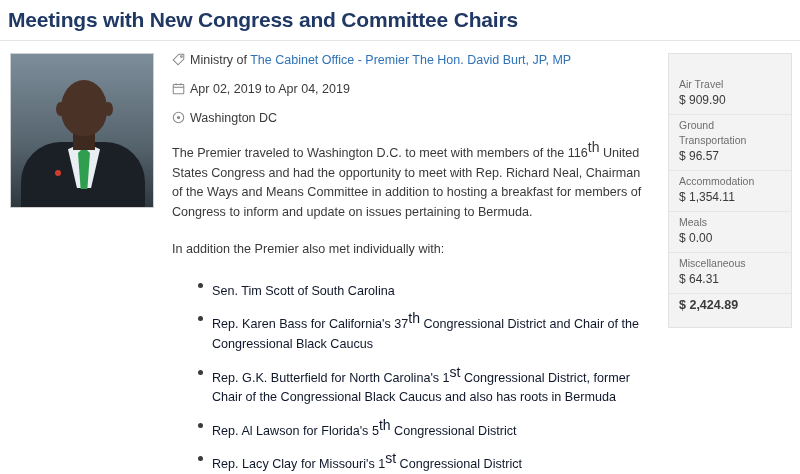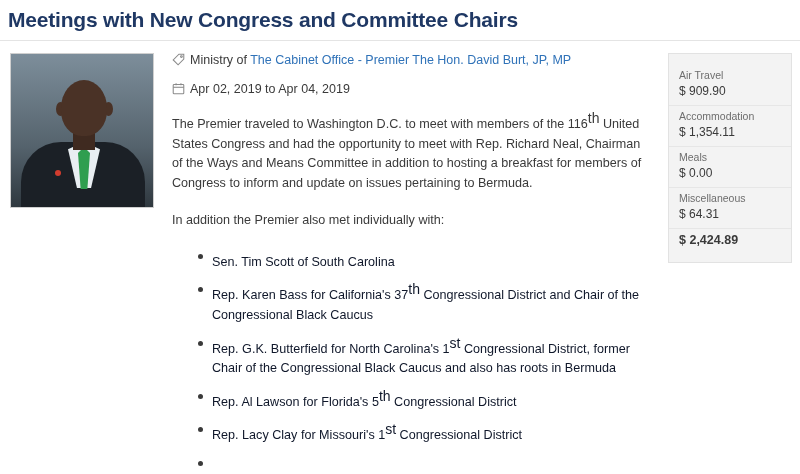--- a/index.html
+++ b/index.html
@@ -156,21 +156,21 @@
     border-radius: 50%;
     background: #3a3a3a;
   }
 
   .costs {
     width: 124px;
     flex: 0 0 124px;
     margin: 4px 8px 0 10px;
     background: #f3f3f3;
     border: 1px solid #e2e2e2;
-    padding: 11px 0 8px 0;
+    padding: 20px 0 8px 0;
   }
   .cost-item {
     padding: 3px 10px 5px 10px;
     border-bottom: 1px solid #e6e6e6;
   }
   .cost-item:last-child { border-bottom: none; }
   .cost-label {
     font-size: 10.5px;
     color: #6d6d6d;
     line-height: 15px;
@@ -225,20 +225,29 @@
         <span class="meta-icon">
           <svg width="13" height="13" viewBox="0 0 16 16" fill="none" stroke="#8a8a8a" stroke-width="1.3">
             <rect x="1.5" y="3" width="13" height="11.5" rx="1"></rect>
             <path d="M1.5 6.5H14.5"></path>
             <path d="M5 1.5V4M11 1.5V4"></path>
           </svg>
         </span>
         <span class="meta-text">Apr 02, 2019 to Apr 04, 2019</span>
       </div>
 
+      <div class="meta-row">
+        <span class="meta-icon">
+          <svg width="13" height="13" viewBox="0 0 16 16" fill="none" stroke="#8a8a8a" stroke-width="1.3">
+            <circle cx="8" cy="8" r="6.4"></circle>
+            <circle cx="8" cy="8" r="2" fill="#8a8a8a" stroke="none"></circle>
+          </svg>
+        </span>
+        <span class="meta-text">Washington DC</span>
+      </div>
 
       <p class="para"><span>The Premier traveled to Washington D.C. to meet with members of the 116</span><sup>th</sup><span> United States Congress and had the opportunity to meet with Rep. Richard Neal, Chairman of the Ways and Means Committee in addition to hosting a breakfast for members of Congress to inform and update on issues pertaining to Bermuda.</span></p>
 
       <p class="para second">In addition the Premier also met individually with:</p>
 
       <ul class="meetings">
         <li><span>Sen. Tim Scott of South Carolina</span><sup></sup><span></span></li>
         <li><span>Rep. Karen Bass for California's 37</span><sup>th</sup><span> Congressional District and Chair of the Congressional Black Caucus</span></li>
         <li><span>Rep. G.K. Butterfield for North Carolina's 1</span><sup>st</sup><span> Congressional District, former Chair of the Congressional Black Caucus and also has roots in Bermuda</span></li>
         <li><span>Rep. Al Lawson for Florida's 5</span><sup>th</sup><span> Congressional District</span></li>
@@ -248,20 +257,24 @@
       </ul>
 
     </div>
 
     <div class="costs">
       <div class="cost-item">
         <div class="cost-label">Air Travel</div>
         <div class="cost-value">$ 909.90</div>
       </div>
       <div class="cost-item">
+        <div class="cost-label">Ground Transportation</div>
+        <div class="cost-value">$ 96.57</div>
+      </div>
+      <div class="cost-item">
         <div class="cost-label">Accommodation</div>
         <div class="cost-value">$ 1,354.11</div>
       </div>
       <div class="cost-item">
         <div class="cost-label">Meals</div>
         <div class="cost-value">$ 0.00</div>
       </div>
       <div class="cost-item">
         <div class="cost-label">Miscellaneous</div>
         <div class="cost-value">$ 64.31</div>

